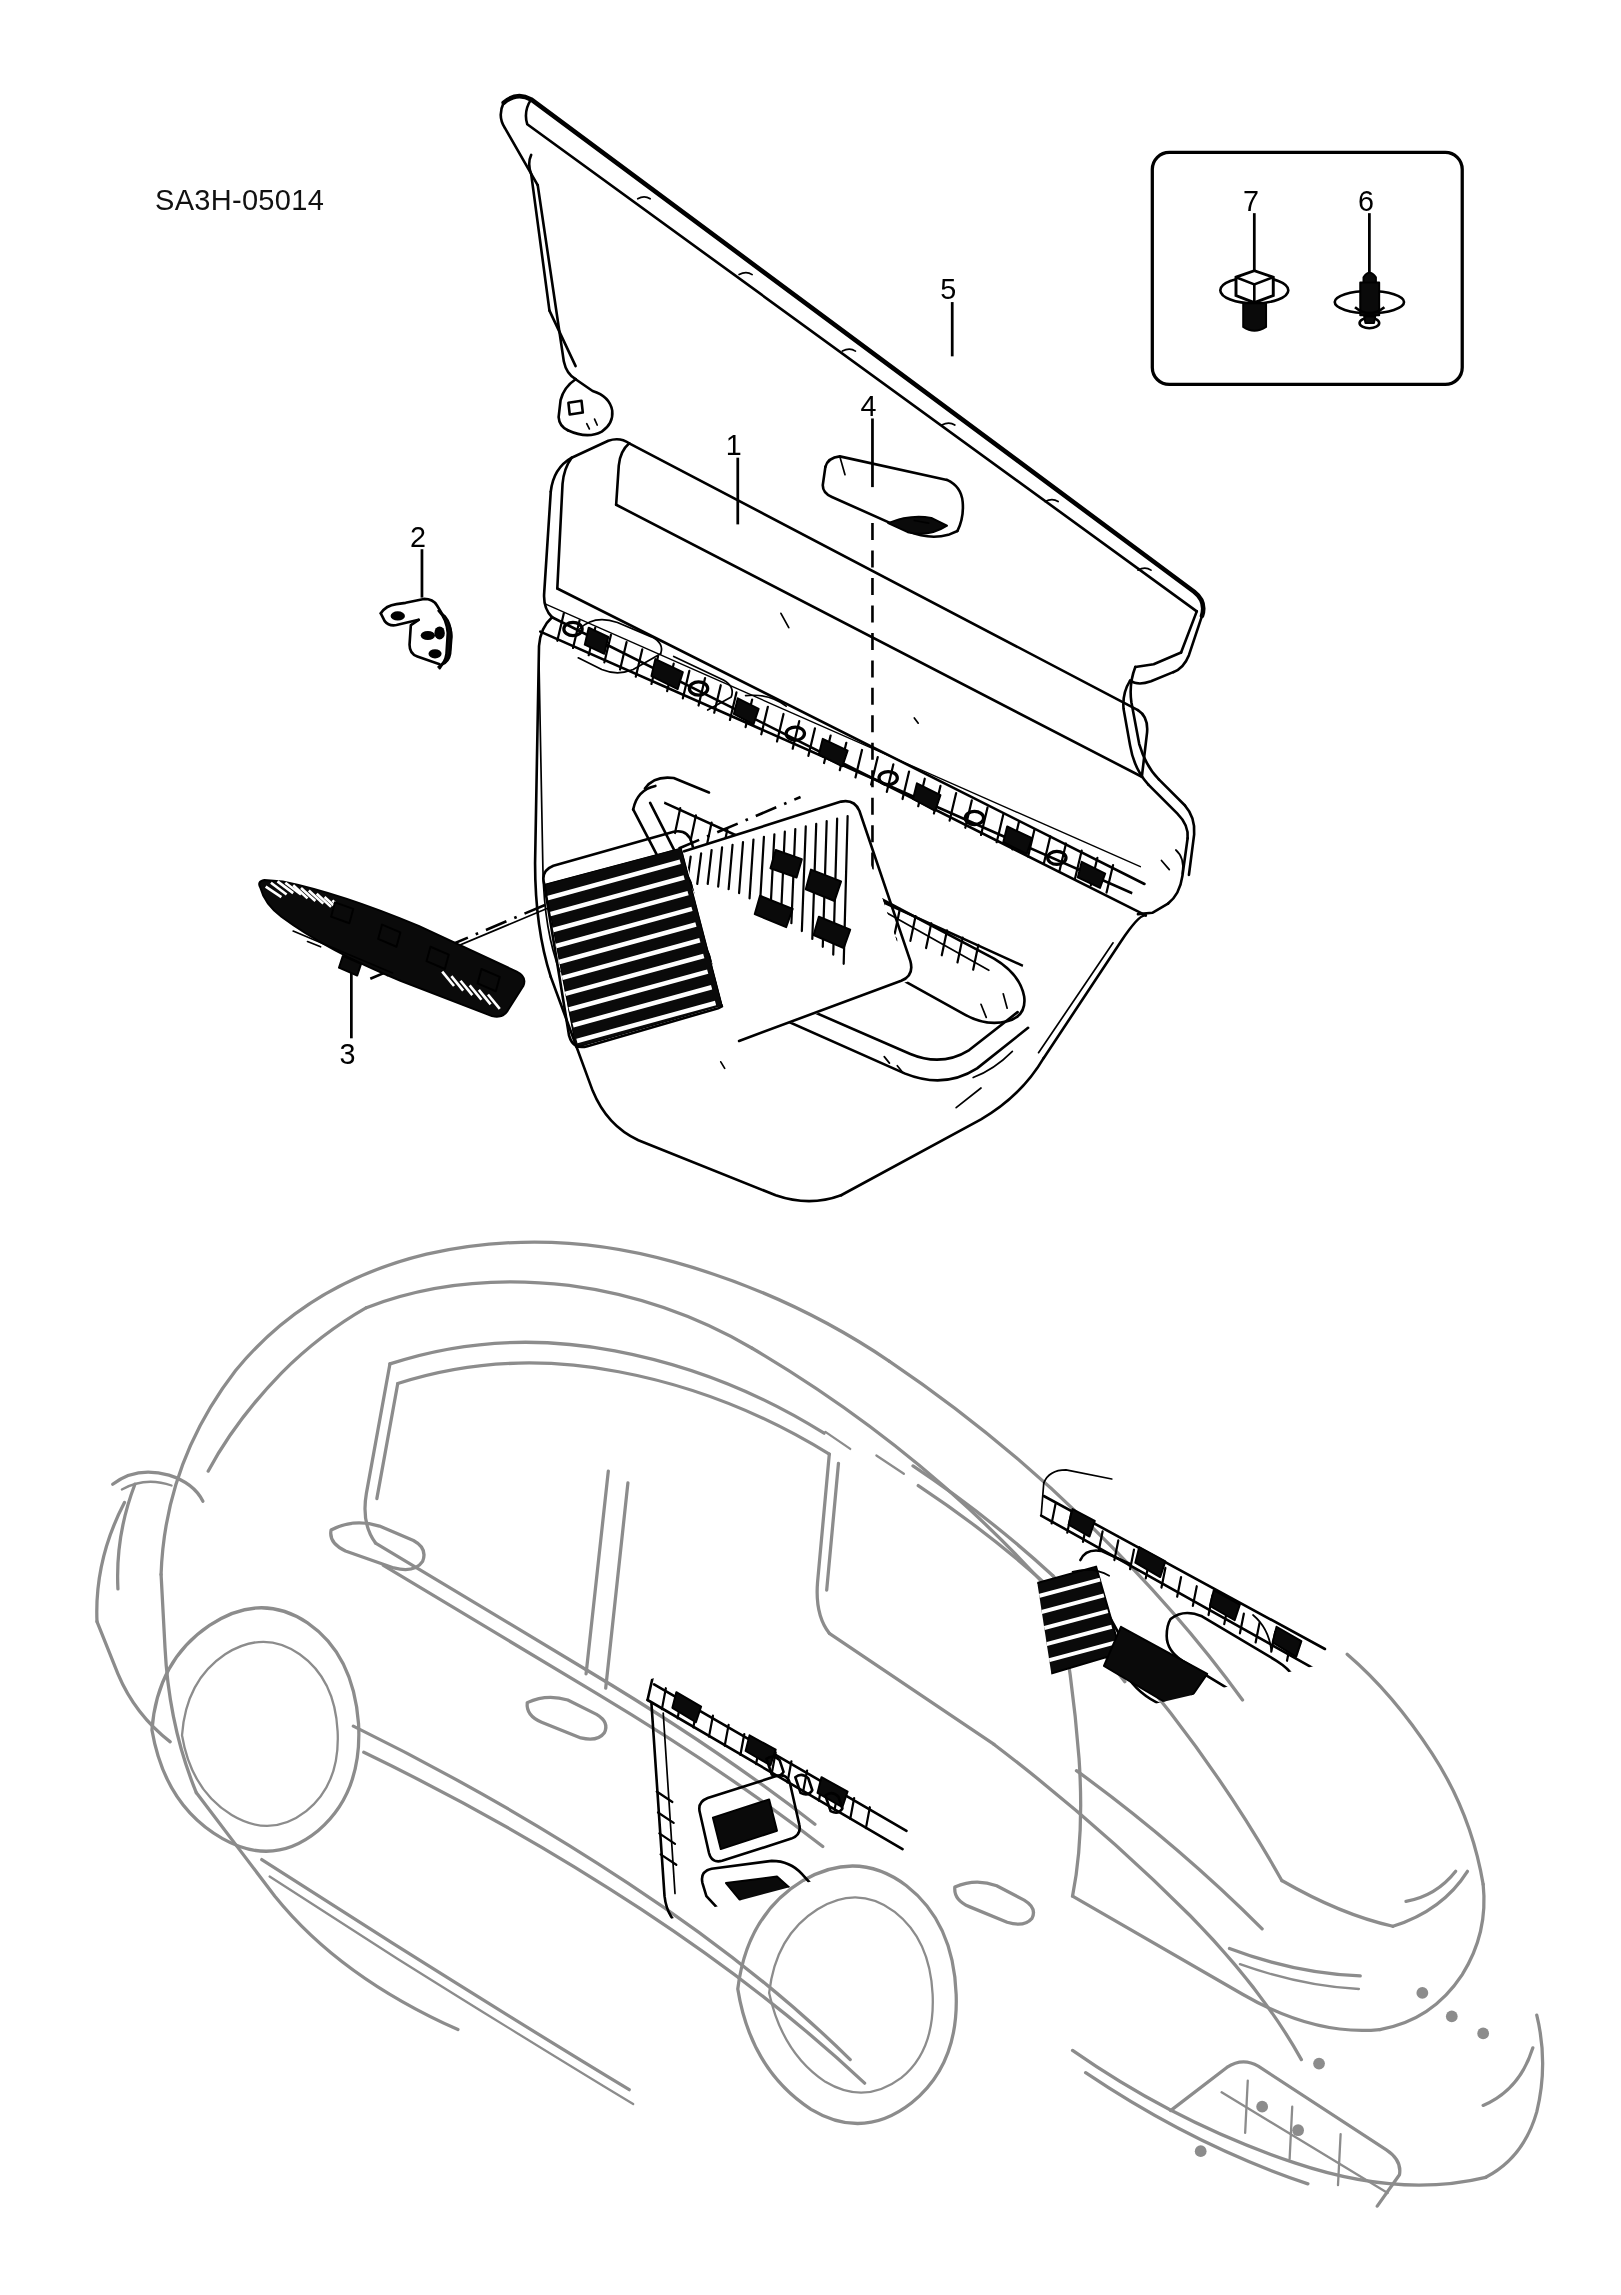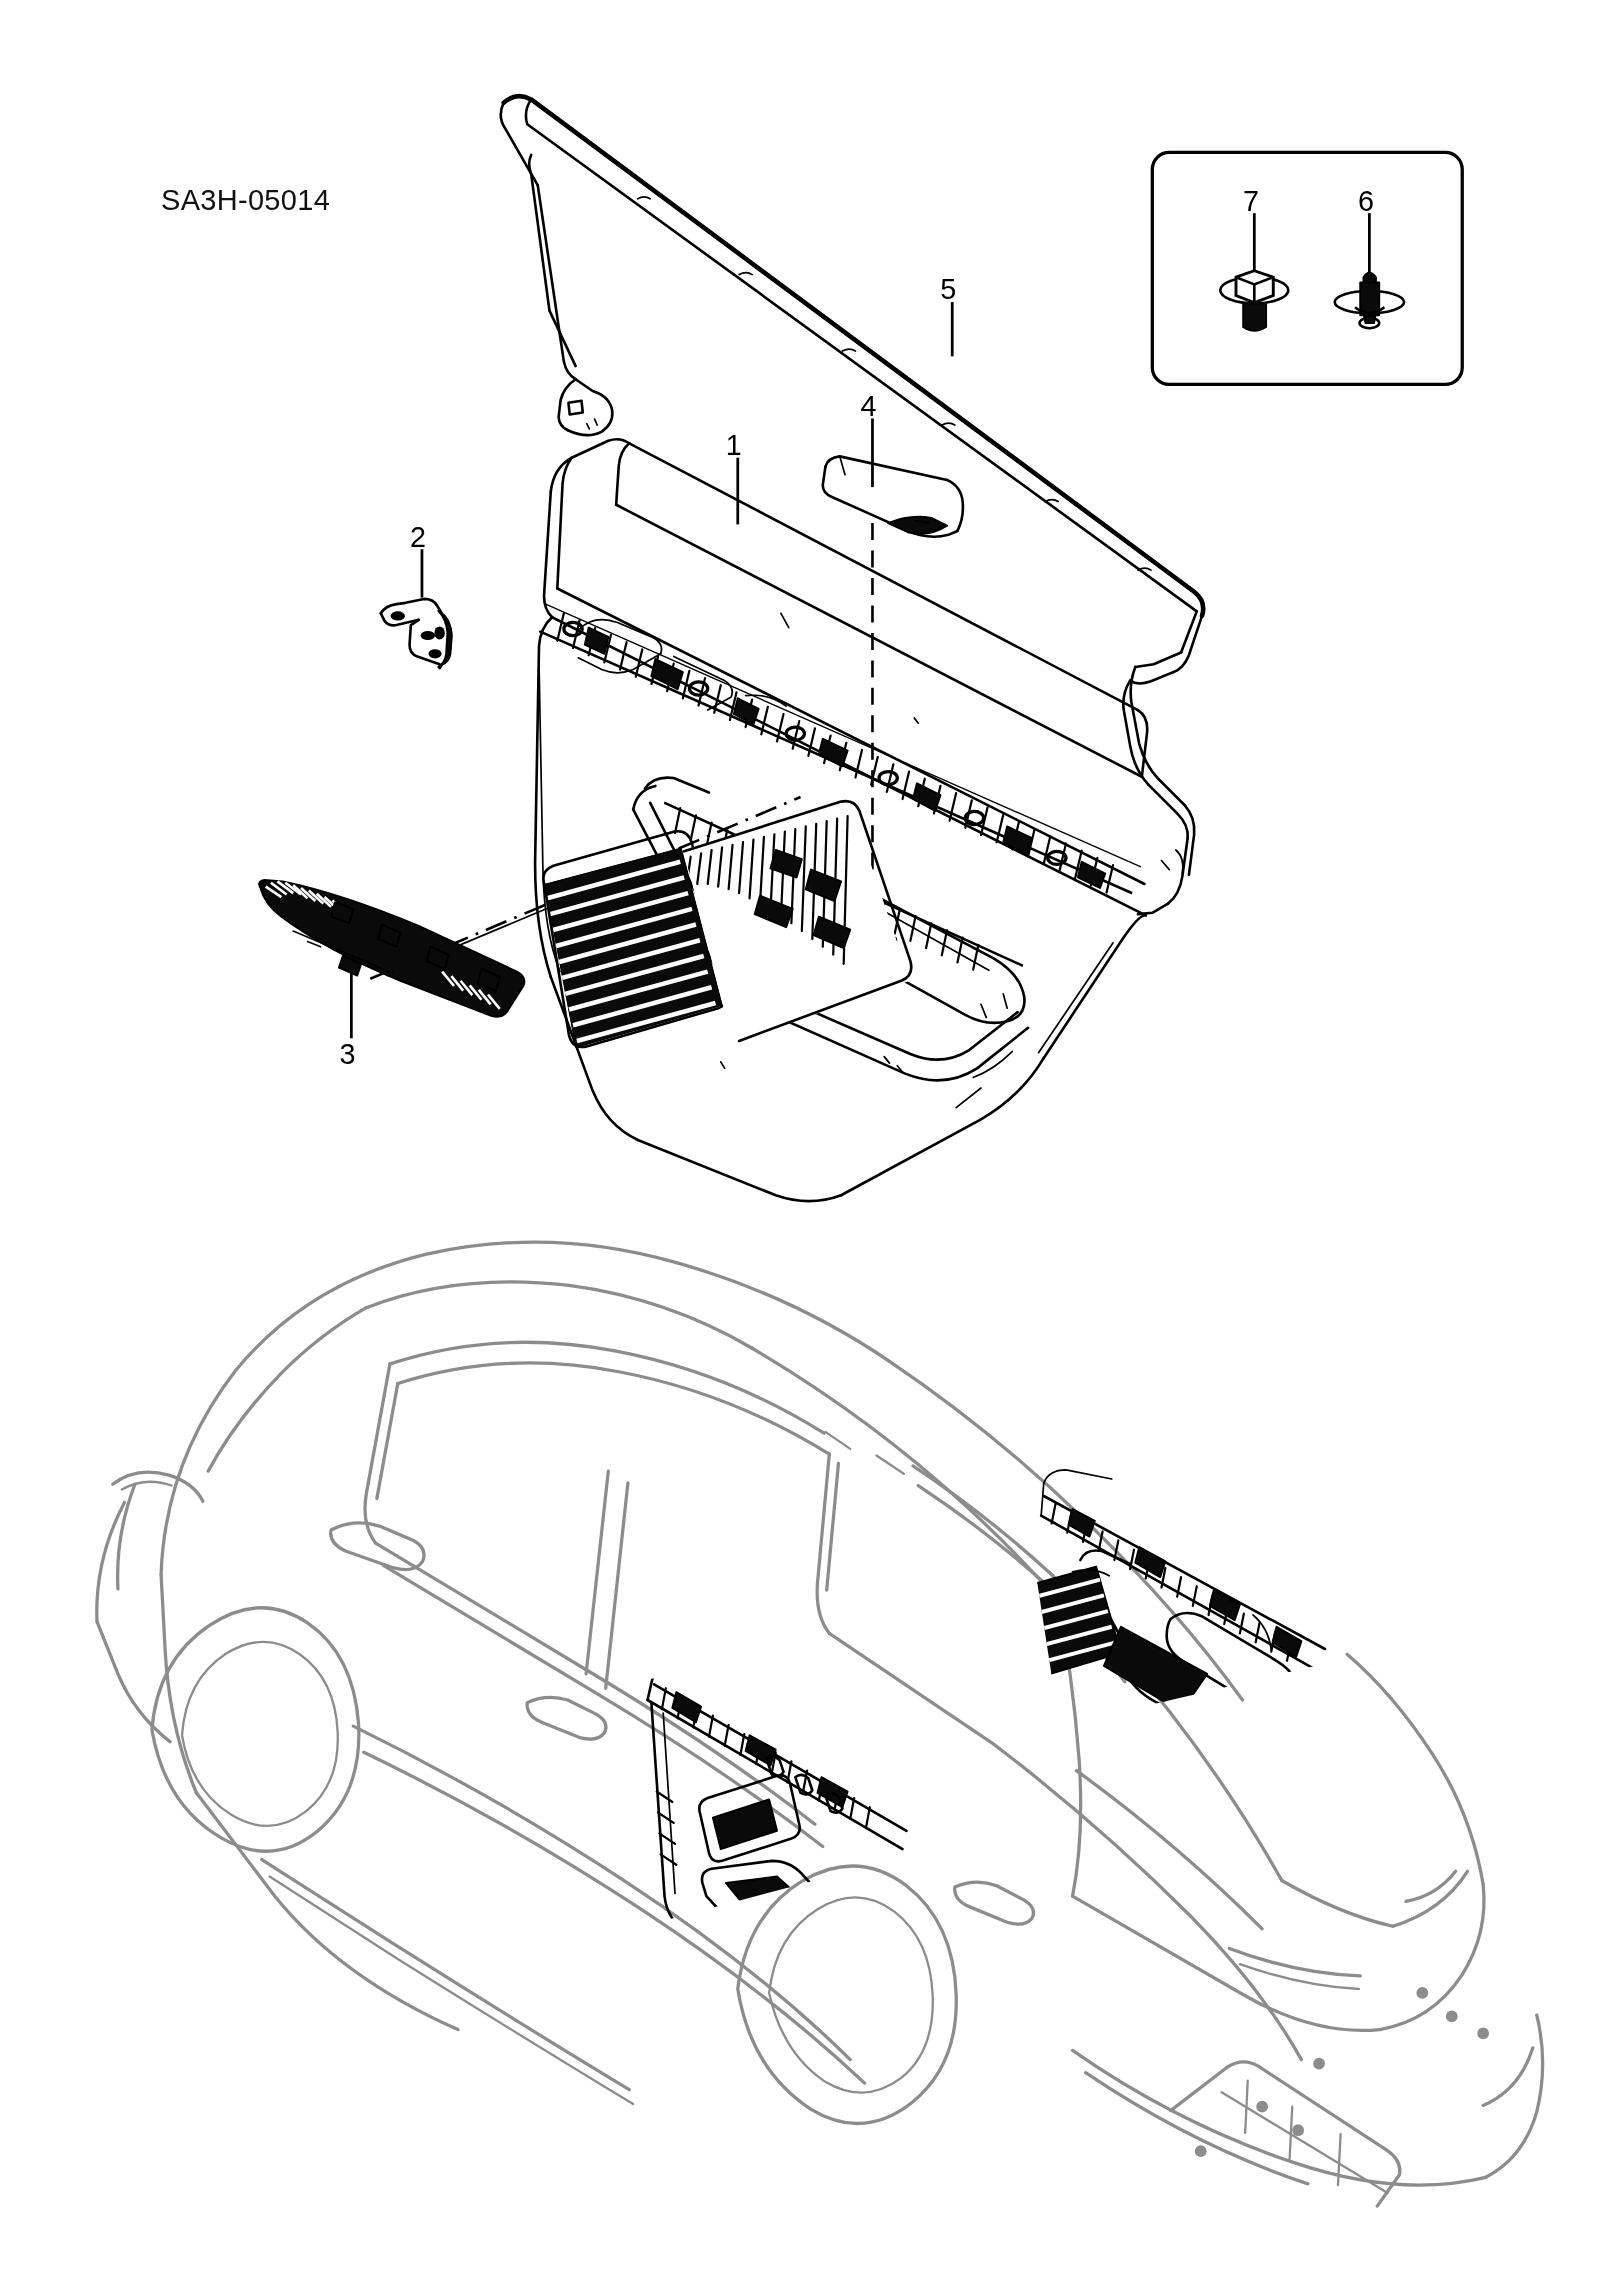--- a/index.html
+++ b/index.html
@@ -1,19 +1,19 @@
 <!DOCTYPE html>
 <html style="font-size:10.5px"><head>
 <meta charset="utf-8">
 <style>
   html,body{margin:0;padding:0;background:#fff;}
   body{width:1622px;height:2295px;position:relative;overflow:hidden;
        font-family:"Liberation Sans","DejaVu Sans",sans-serif;}
   #sheet{position:absolute;inset:0;width:1622px;height:2295px;}
-  #diagram-title{position:absolute;left:161px;top:184px;font-size:29px;color:#111;
+  #diagram-title{position:absolute;left:155px;top:184px;font-size:29px;color:#111;
     letter-spacing:0.3px;white-space:nowrap;}
   svg{position:absolute;left:0;top:0;width:1622px;height:2295px;}
   .cn{font-family:"Liberation Sans","DejaVu Sans",sans-serif;font-size:44px;fill:#000;}
 </style>
 </head>
 <body>
 
 <div id="sheet">
 
   <div id="diagram-title">SA3H-05014</div>

